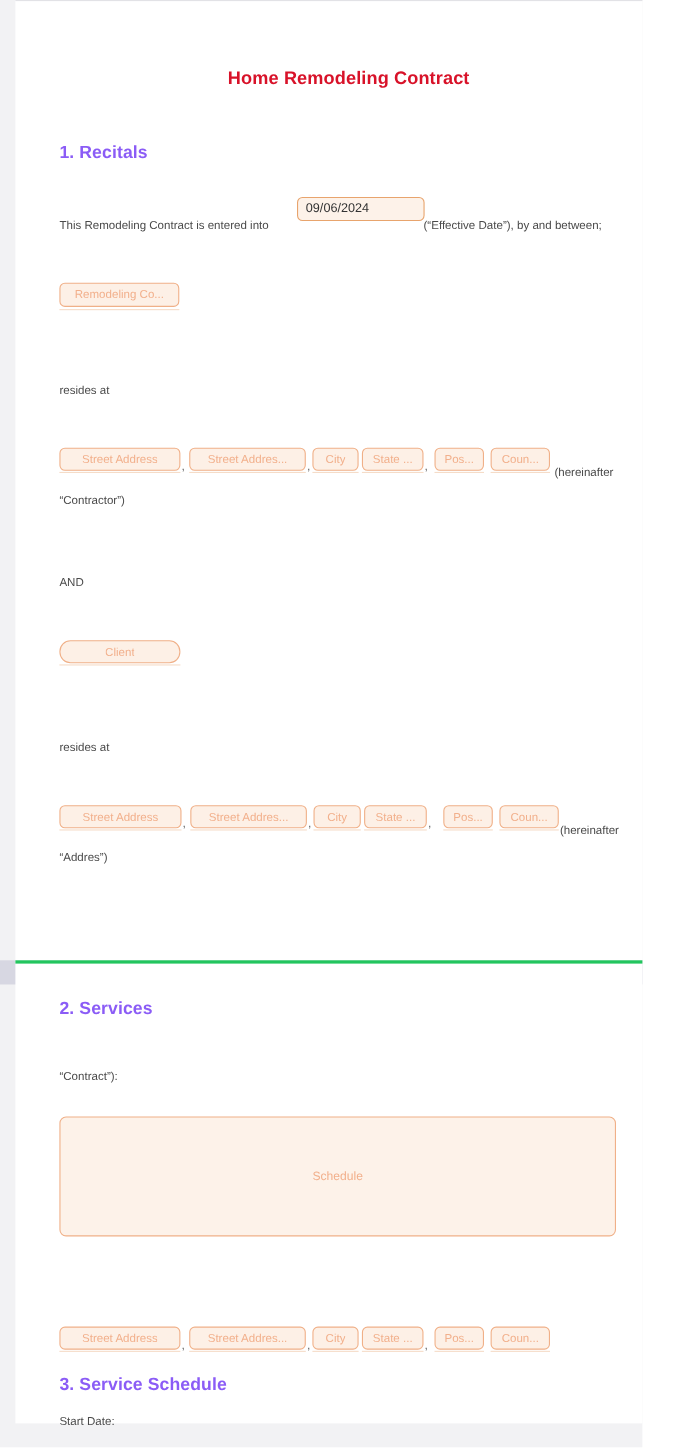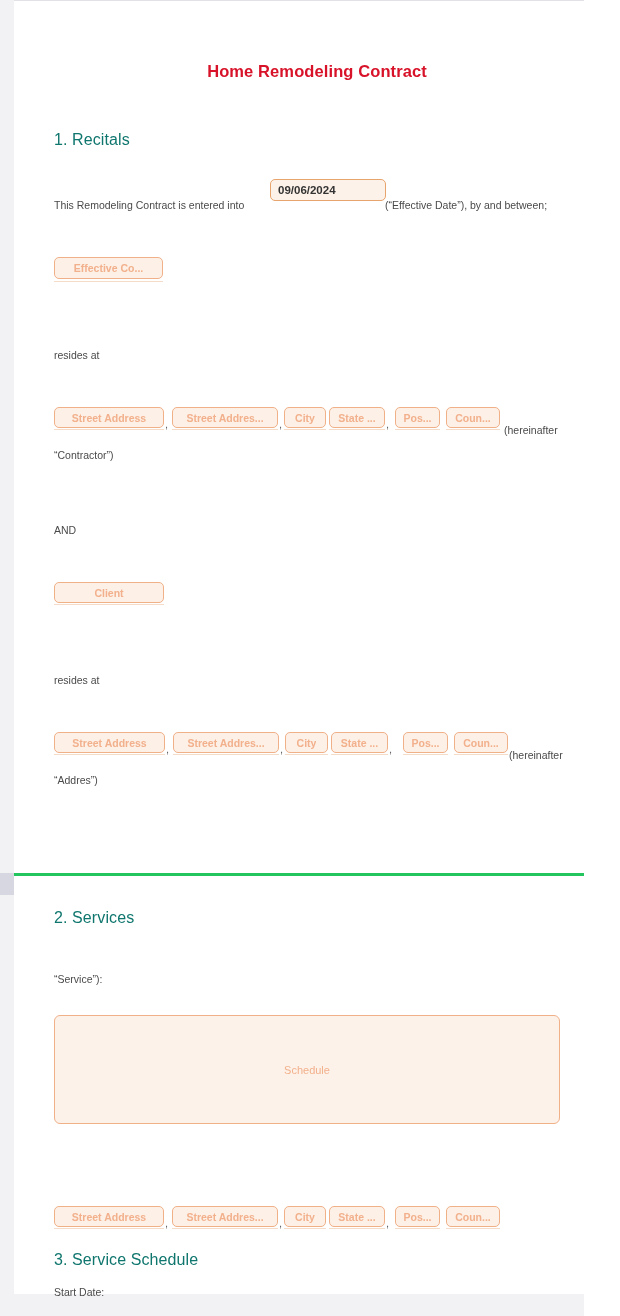--- a/index.html
+++ b/index.html
@@ -53,22 +53,22 @@
     text-align: center;
     font-size: 16.5px;
     font-weight: bold;
     color: #d81229;
     letter-spacing: 0.1px;
   }
 
   .section-heading {
     position: absolute;
     font-size: 16px;
-    font-weight: normal;
-    color: #0f766e;
+    font-weight: bold;
+    color: #8b5cf6;
     letter-spacing: 0.1px;
     white-space: nowrap;
   }
 
   .body-text {
     position: absolute;
     font-size: 10.5px;
     color: #4a4a4a;
     line-height: 25px;
     white-space: nowrap;
@@ -82,21 +82,20 @@
     border-radius: 5px;
     background: #fdf0e6;
     font-family: "Liberation Sans", sans-serif;
     font-size: 10.5px;
     color: #f2b08c;
     display: flex;
     align-items: center;
     padding: 0 7px;
     overflow: hidden;
     white-space: nowrap;
-    font-weight: bold;
   }
   .field.centered { justify-content: center; padding: 0 4px; }
   .field.filled {
     color: #333333;
     font-size: 11.5px;
     background: #fdf2e9;
     border-color: #e8a46d;
   }
   .field .ftext {
     overflow: hidden;
@@ -143,21 +142,21 @@
 
     <div class="body-text" style="left:40px; top:192px;">This Remodeling Contract is entered into</div>
 
     <div class="field filled" style="left:256px; top:178px; width:116px; height:22px;">
       <span class="ftext">09/06/2024</span>
     </div>
 
     <div class="body-text" style="left:371px; top:192px;">(“Effective Date”), by and between;</div>
 
     <div class="field centered" style="left:40px; top:256px; width:109px; height:22px;">
-      <span class="ftext">Effective Co...</span>
+      <span class="ftext">Remodeling Co...</span>
     </div>
     <div class="field-underline" style="left:40px; top:280px; width:109px;"></div>
 
     <div class="body-text" style="left:40px; top:342px;">resides at</div>
 
     <div class="field centered" style="left:40px; top:406px; width:110px; height:21px;">
       <span class="ftext">Street Address</span>
     </div>
     <div class="field-underline" style="left:40px; top:428px; width:110px;"></div>
     <div class="comma" style="left:151px; top:417px;">,</div>
@@ -187,21 +186,21 @@
     <div class="field centered" style="left:432px; top:406px; width:54px; height:21px;">
       <span class="ftext">Coun...</span>
     </div>
     <div class="field-underline" style="left:432px; top:428px; width:54px;"></div>
 
     <div class="body-text" style="left:490px; top:417px;">(hereinafter</div>
     <div class="body-text" style="left:40px; top:442px;">“Contractor”)</div>
 
     <div class="body-text" style="left:40px; top:517px;">AND</div>
 
-    <div class="field centered" style="left:40px; top:581px; width:110px; height:21px;">
+    <div class="field centered" style="left:40px; top:581px; width:110px; height:21px;border-radius:10px;">
       <span class="ftext">Client</span>
     </div>
     <div class="field-underline" style="left:40px; top:603px; width:110px;"></div>
 
     <div class="body-text" style="left:40px; top:667px;">resides at</div>
 
     <div class="field centered" style="left:40px; top:731px; width:111px; height:21px;">
       <span class="ftext">Street Address</span>
     </div>
     <div class="field-underline" style="left:40px; top:753px; width:111px;"></div>
@@ -237,21 +236,21 @@
     <div class="body-text" style="left:495px; top:742px;">(hereinafter</div>
     <div class="body-text" style="left:40px; top:767px;">“Addres”)</div>
   </div>
 
   <div class="page-break"></div>
 
   <div class="page page-two">
 
     <div class="section-heading" style="left:40px; top:33px;">2. Services</div>
 
-    <div class="body-text" style="left:40px; top:91px;">“Service”):</div>
+    <div class="body-text" style="left:40px; top:91px;">“Contract”):</div>
 
     <div class="services-box" style="left:40px; top:139px; width:506px; height:109px;">
       <span>Schedule</span>
     </div>
 
 
     <div class="field centered" style="left:40px; top:330px; width:110px; height:21px;">
       <span class="ftext">Street Address</span>
     </div>
     <div class="field-underline" style="left:40px; top:352px; width:110px;"></div>

